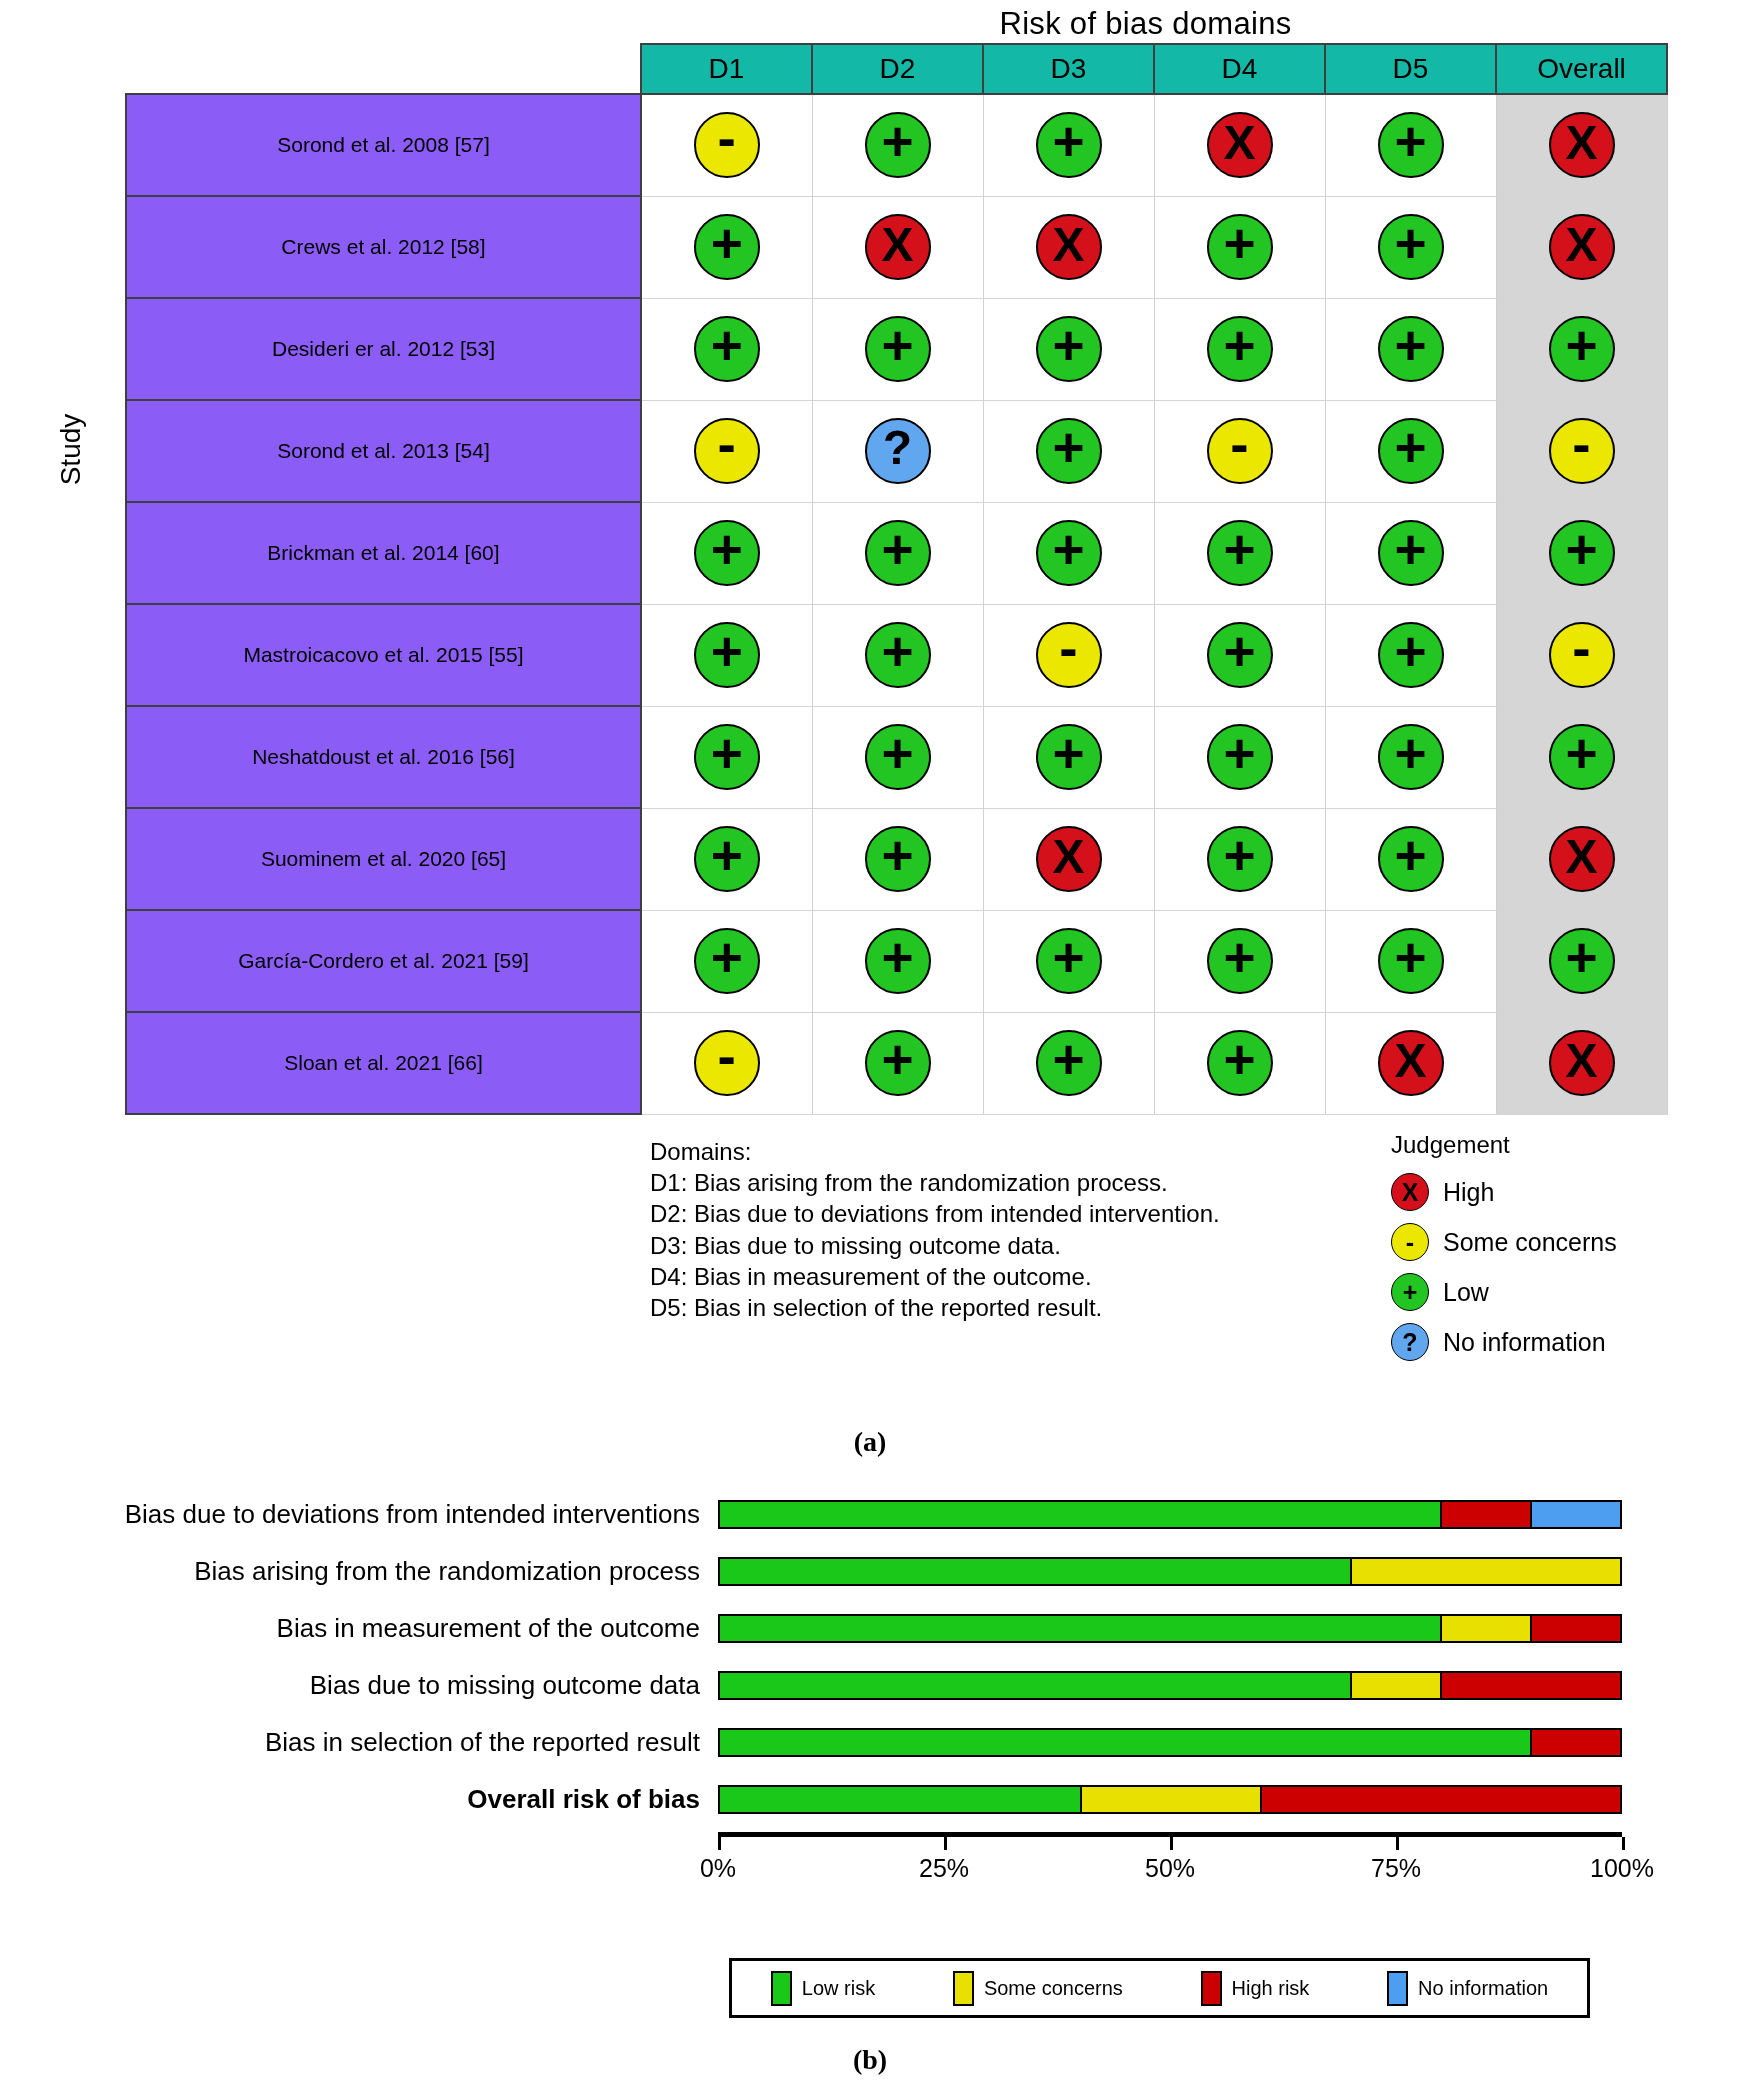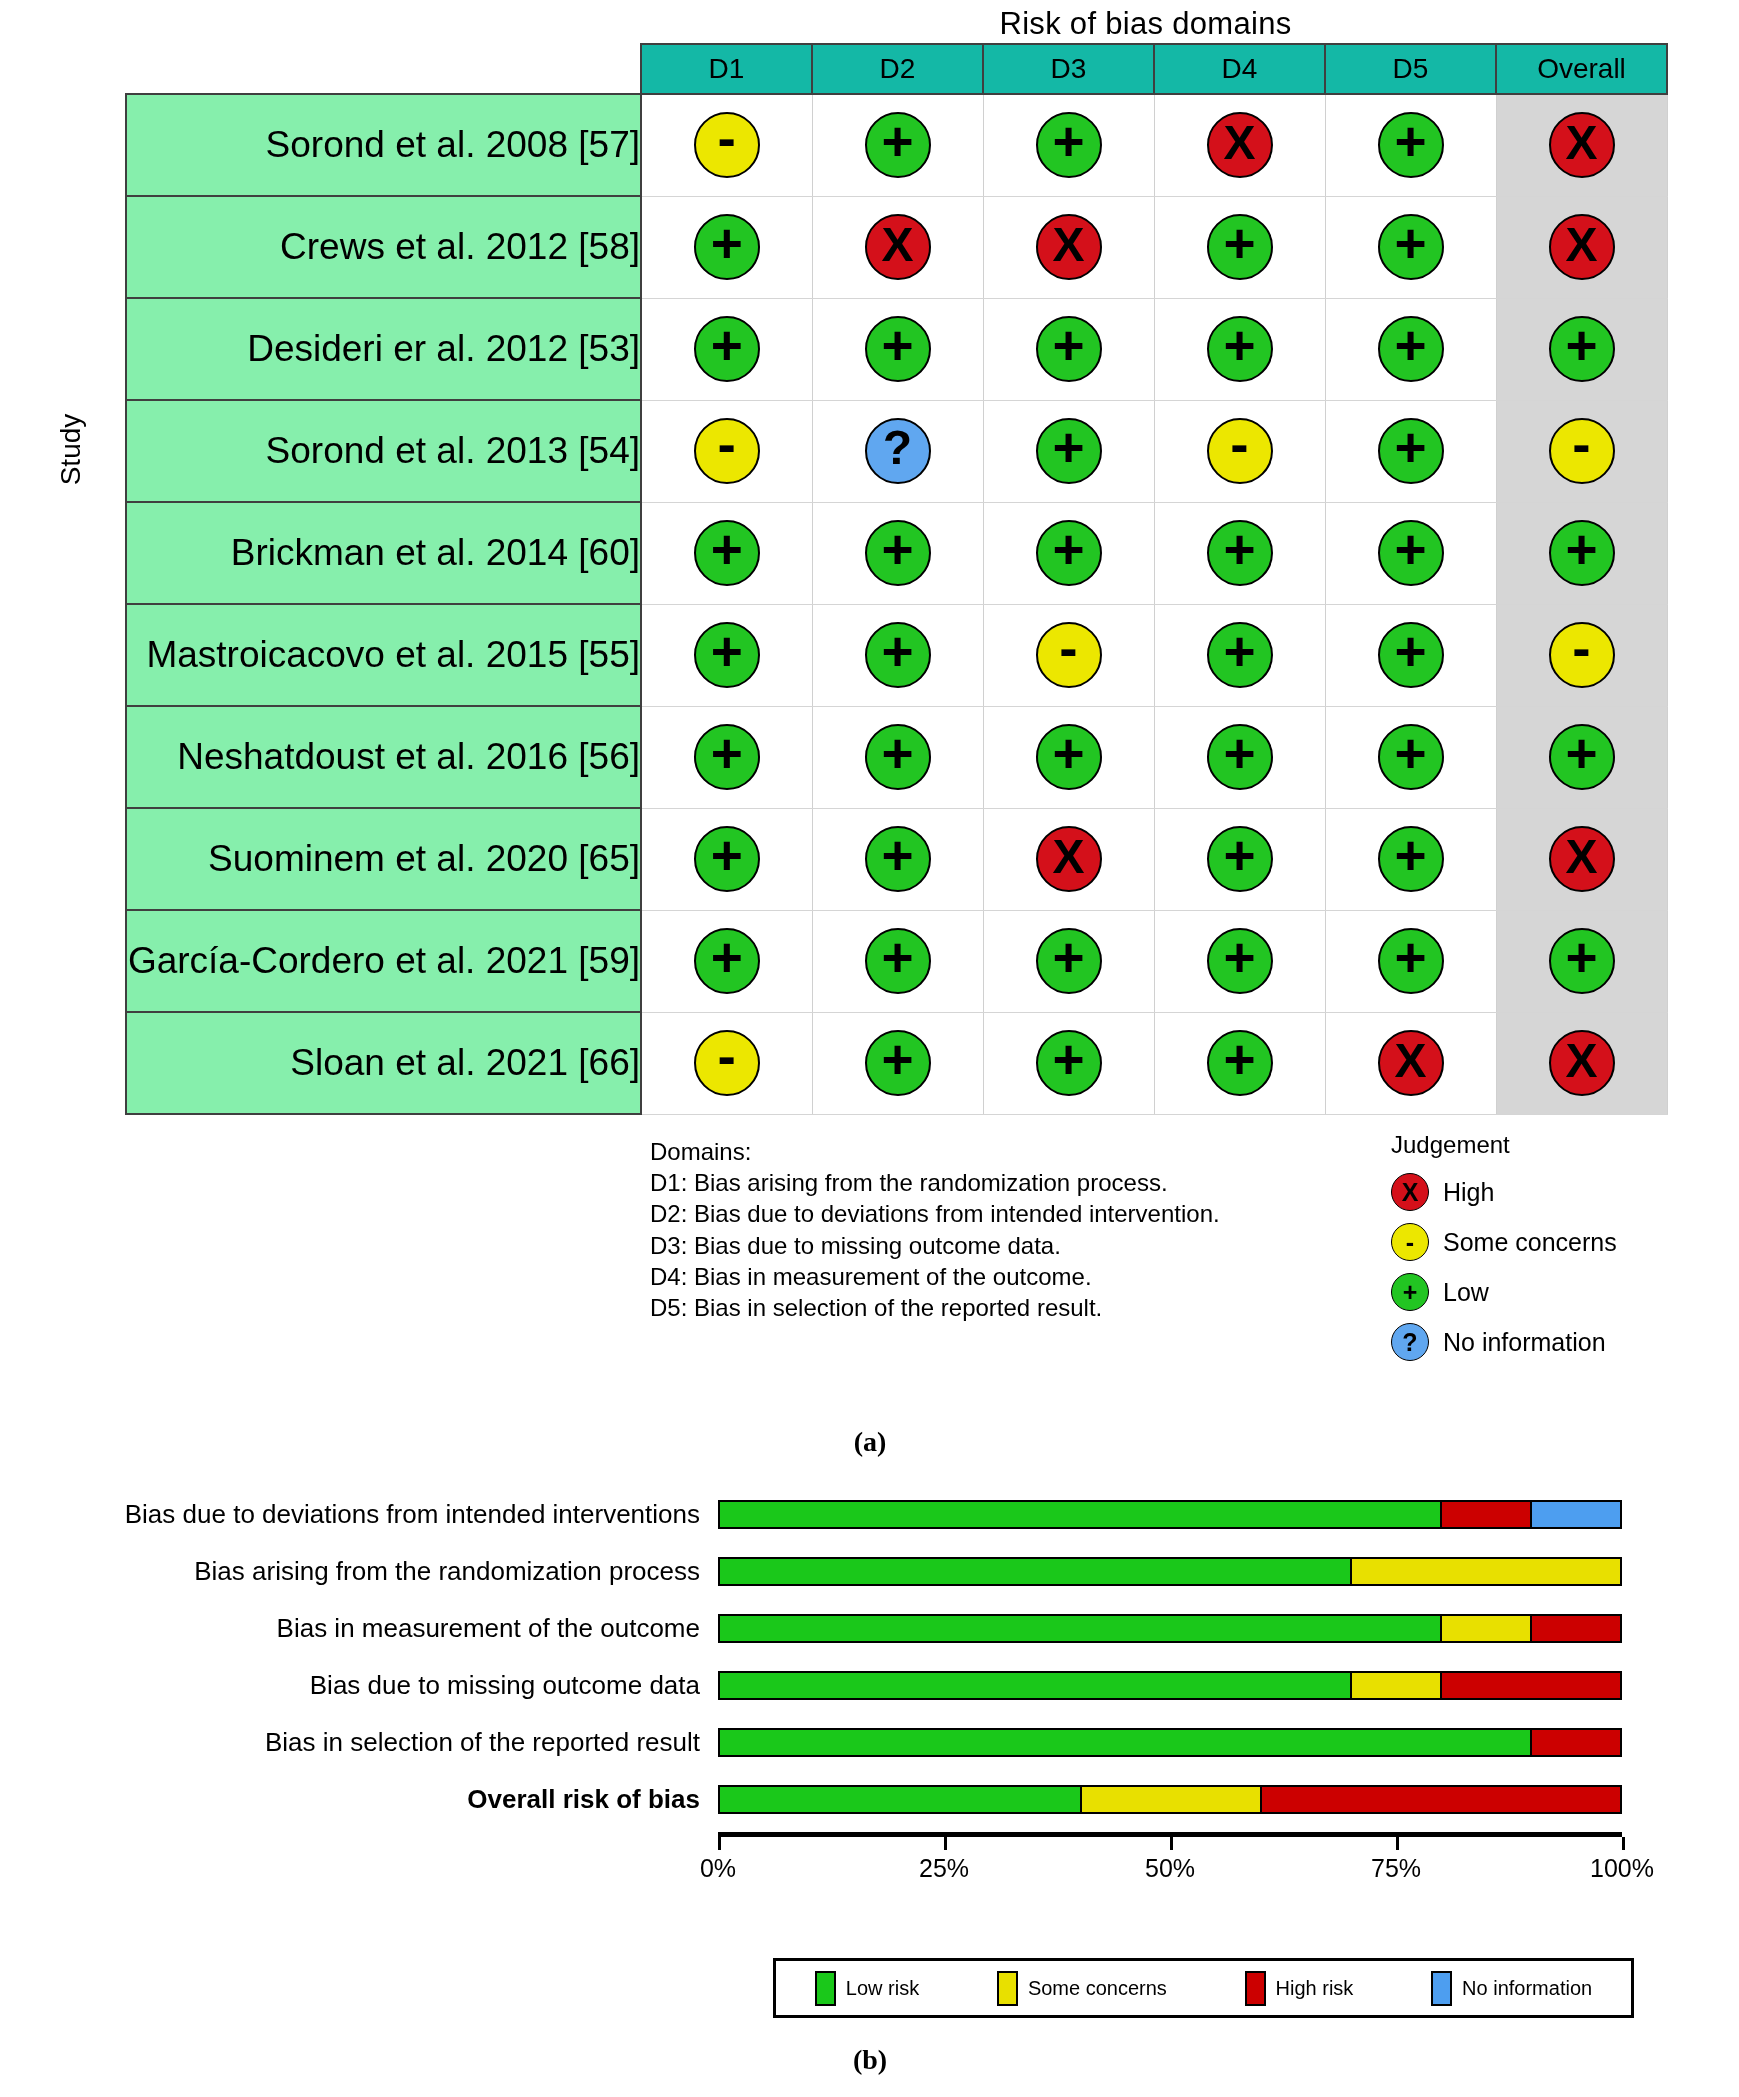--- a/index.html
+++ b/index.html
@@ -16,22 +16,22 @@
       white-space:nowrap;}
 
   #rob-table{position:absolute;left:125px;top:43px;border-collapse:collapse;}
   #rob-table td,#rob-table th{padding:0;margin:0;}
 
   .hdr-blank{width:513px;height:48px;border:none;background:transparent;}
   .hdr-cell{width:169px;height:48px;background:#14b8a6;border:2px solid #3f3f3f;
             text-align:center;vertical-align:middle;font-size:28px;font-weight:400;}
   .hdr-cell.overall{border-left:2px solid #3f3f3f;}
 
-  .study-cell{width:513px;height:100px;background:#86efac;border:2.5px solid #3f3f3f;
-              text-align:right;vertical-align:middle;font-size:37px;padding:0 5px;}
+  .study-cell{width:513px;height:100px;background:#8b5cf6;border:2.5px solid #3f3f3f;
+              text-align:center;vertical-align:middle;font-size:21px;padding:0 5px;}
 
   .dom-cell{width:169px;height:100px;background:#ffffff;border-left:1.5px solid #d0d0d0;
             border-right:1.5px solid #d0d0d0;border-top:1.5px solid #d5d5d5;border-bottom:1.5px solid #d5d5d5;
             text-align:center;vertical-align:middle;}
   .dom-cell.overall-col{background:#d6d6d6;}
 
   .dot{display:inline-block;width:62px;height:62px;border-radius:50%;
        border:2.5px solid #000;position:relative;vertical-align:middle;}
   .dot span{position:absolute;left:0;top:0;width:100%;height:100%;
             display:flex;align-items:center;justify-content:center;
@@ -75,21 +75,21 @@
   .seg{height:100%;box-sizing:border-box;}
   .seg + .seg{border-left:2px solid #000;}
   .seg.low{background:#1ac81a;} .seg.some{background:#e8e000;}
   .seg.high{background:#cc0000;} .seg.none{background:#4d9ef0;}
 
   #axis{position:absolute;left:718px;top:346px;width:909px;}
   #axis-line{position:absolute;left:0;top:0;width:904px;height:4.5px;background:#000;}
   .tick{position:absolute;top:4.5px;width:2.5px;height:13px;background:#000;}
   .tick-lab{position:absolute;top:22px;font-size:25px;transform:translateX(-50%);white-space:nowrap;}
 
-  #bar-legend{position:absolute;left:773px;top:1958px;width:861px;height:60px;
+  #bar-legend{position:absolute;left:729px;top:1958px;width:861px;height:60px;
               border:3px solid #000;background:#fff;display:flex;align-items:center;
               justify-content:space-around;box-sizing:border-box;}
   .blg{display:flex;align-items:center;}
   .bswatch{width:21px;height:35px;border:2.5px solid #000;margin-right:10px;box-sizing:border-box;}
   .bswatch.low{background:#1ac81a;} .bswatch.some{background:#e8e000;}
   .bswatch.high{background:#cc0000;} .bswatch.none{background:#4d9ef0;}
   .blabel{font-size:20px;}
 
   #caption-b{position:absolute;left:0;top:2044px;width:1740px;text-align:center;
              font-family:"Liberation Serif",serif;font-weight:bold;font-size:28px;}

